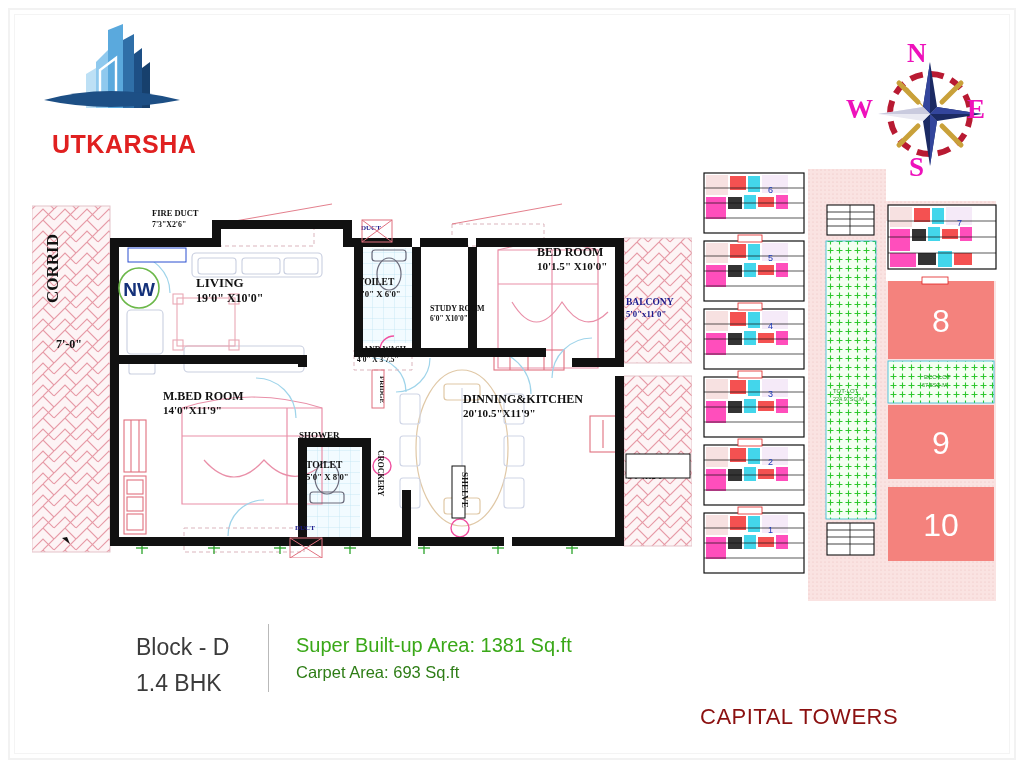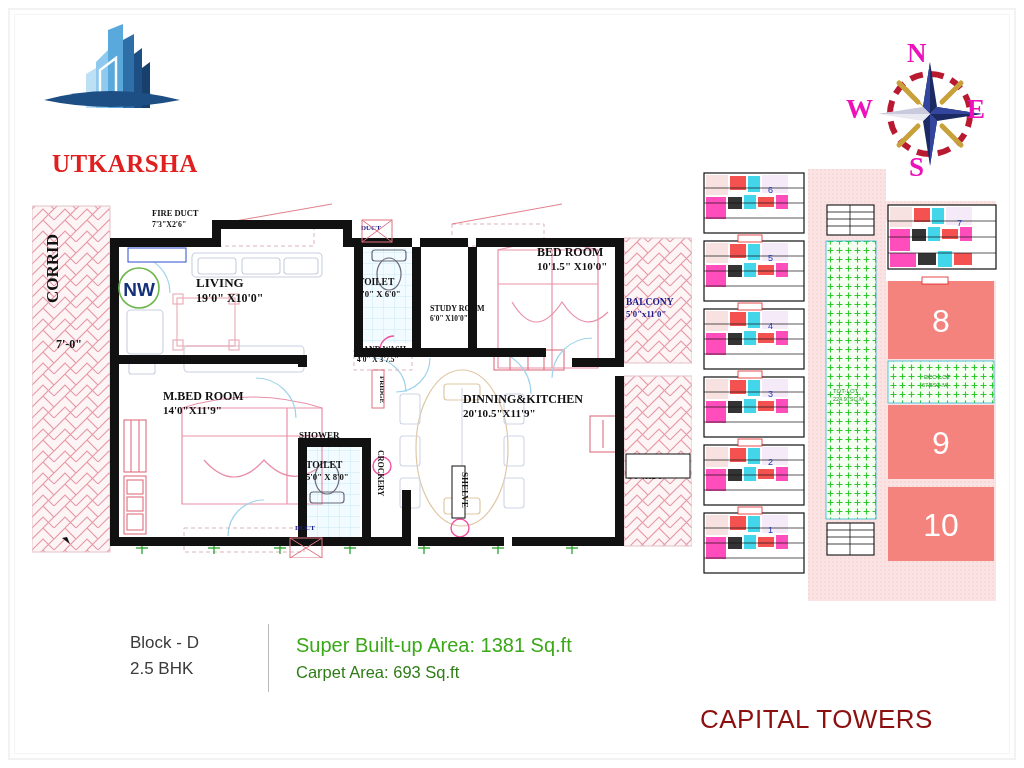--- a/index.html
+++ b/index.html
@@ -7,47 +7,47 @@
     width:1024px;height:768px;background:#ffffff;
     font-family:"Liberation Serif",serif;overflow:hidden;position:relative;
   }
   #page{position:absolute;inset:0;background:#fff;}
   .frame{position:absolute;left:8px;top:8px;right:8px;bottom:8px;border:2px solid #f2f2f2;}
   .frame2{position:absolute;left:14px;top:14px;right:14px;bottom:14px;border:1px solid #f4f4f4;}
 
   
   .logo{position:absolute;left:30px;top:22px;width:160px;height:120px;}
   .logo-mark{position:absolute;left:0;top:0;width:160px;height:86px;}
-  .logo-text{position:absolute;left:22px;top:128px;font-family:Liberation Serif, serif;
+  .logo-text{position:absolute;left:22px;top:108px;font-family:Liberation Sans, sans-serif;
     font-weight:bold;font-size:25px;letter-spacing:.5px;color:#e02020;}
 
   
   .compass{position:absolute;left:845px;top:42px;width:170px;height:155px;}
   .compass .lbl{position:absolute;font-family:"Liberation Serif",serif;font-size:27px;color:#ee11bb;font-weight:bold;}
   .compass .n{left:62px;top:-4px;}
   .compass .s{left:64px;top:110px;}
   .compass .w{left:1px;top:52px;}
   .compass .e{left:122px;top:52px;}
 
   
   #plan{position:absolute;left:32px;top:198px;width:660px;height:360px;}
   #plan svg{display:block;}
 
   
   #keyplan{position:absolute;left:700px;top:165px;width:300px;height:440px;}
 
   
-  .blockinfo{position:absolute;left:130px;top:630px;width:150px;
-    font-family:"Liberation Sans",sans-serif;font-size:17px;color:#3b3b3b;line-height:1.55;}
+  .blockinfo{position:absolute;left:136px;top:630px;width:150px;
+    font-family:"Liberation Sans",sans-serif;font-size:23px;color:#3b3b3b;line-height:1.55;}
   .vdiv{position:absolute;left:268px;top:624px;width:1px;height:68px;background:#b9b9b9;}
   .areas{position:absolute;left:296px;top:630px;font-family:"Liberation Sans",sans-serif;
     font-size:16.5px;line-height:1.52;color:#2e7d16;}
   .areas .big{font-size:20px;color:#3aa818;}
   .title{position:absolute;left:700px;top:704px;font-family:"Liberation Sans",sans-serif;
-    font-size:26px;color:#8b1010;letter-spacing:.5px;}
+    font-size:22px;color:#8b1010;letter-spacing:.5px;}
 
   .ptxt{font-family:"Liberation Serif",serif;font-weight:bold;fill:#111;}
 </style>
 </head>
 <body>
 
 <div id="page">
 
   <div class="frame"></div>
   <div class="frame2"></div>
@@ -506,21 +506,21 @@
           <rect x="38" y="206" width="24" height="7" fill="#fff" stroke="#e02020" stroke-width="0.8"></rect>
           <rect x="38" y="274" width="24" height="7" fill="#fff" stroke="#e02020" stroke-width="0.8"></rect>
           <rect x="38" y="342" width="24" height="7" fill="#fff" stroke="#e02020" stroke-width="0.8"></rect>
           <rect x="222" y="112" width="26" height="7" fill="#fff" stroke="#e02020" stroke-width="0.8"></rect>
         </g>
     </svg>
   </div>
 
   <div class="blockinfo">
     <div>Block - D</div>
-    <div>2.5 BHK</div>
+    <div>1.4 BHK</div>
   </div>
   <div class="vdiv"></div>
   <div class="areas">
     <div class="big">Super Built-up Area: 1381 Sq.ft</div>
     <div>Carpet Area: 693 Sq.ft</div>
   </div>
   <div class="title">CAPITAL TOWERS</div>
 
 </div>
 

